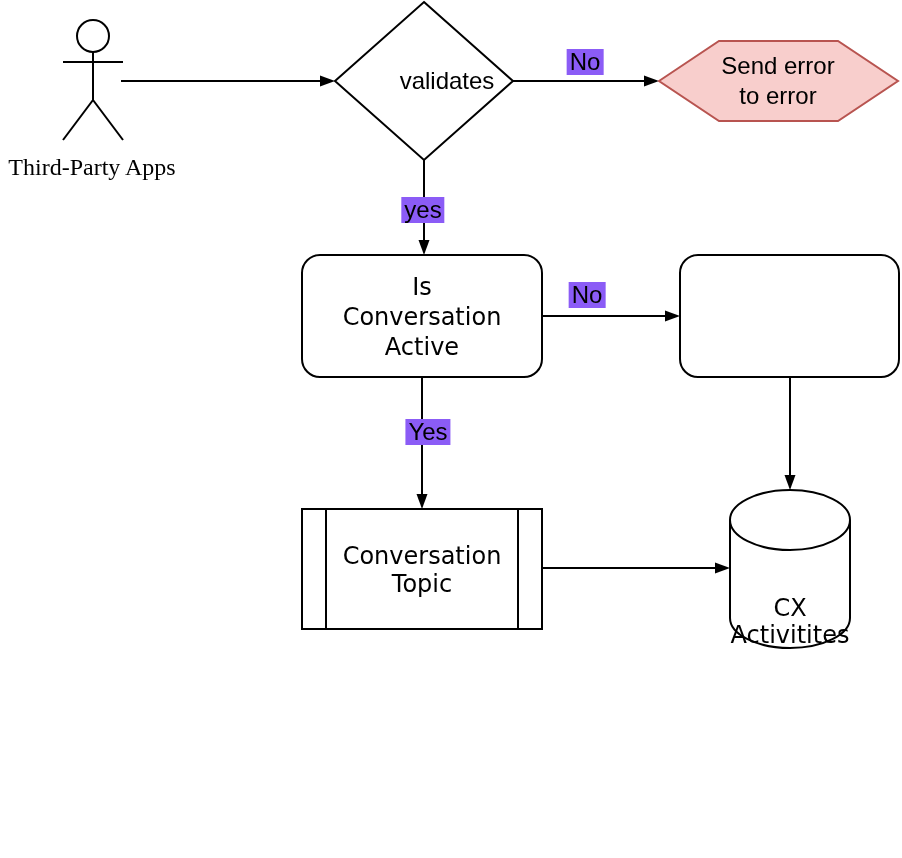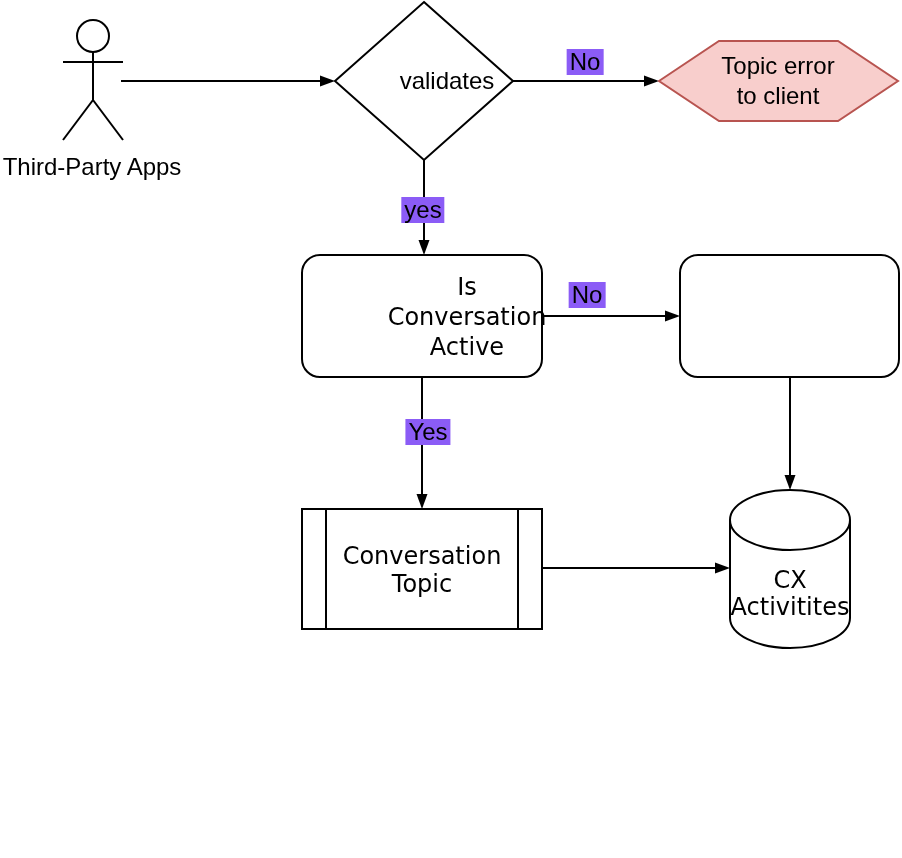--- a/index.html
+++ b/index.html
@@ -25,21 +25,21 @@
     transform: translate(-50%, -50%);
     text-align: center;
     color: #000000;
     font-size: 24px;
     line-height: 30px;
     white-space: pre-line;
     pointer-events: none;
   }
   .dv   { font-family: "DejaVu Sans", sans-serif; }
   .lh28 { line-height: 28px; }
-  .lh27 { line-height: 27px; }
+  .lh27 { line-height: 27px; margin-top: 28px; }
   .elabel { background: #8b5cf6; padding: 0 3px; line-height: 26px; }
 </style>
 </head>
 <body>
 
 <div class="canvas">
 
   <svg width="902" height="858" viewBox="0 0 902 858">
 
     <g>
@@ -98,27 +98,27 @@
       <line class="edge" x1="790" y1="377" x2="790" y2="476"></line>
       <polygon class="arrowhead" points="790,490 784.5,475 795.5,475"></polygon>
     </g>
 
     <g>
       <path class="shape" d="M730,520 A60,30 0 0 1 850,520 L850,618 A60,30 0 0 1 730,618 Z"></path>
       <path class="edge" d="M730,520 A60,30 0 0 0 850,520"></path>
     </g>
   </svg>
 
-  <div class="label" style="left:92px; top:167px;">Third-Party Apps</div>
+  <div class="label" style="left:92px; top:167px;font-family:Liberation Serif, serif;">Third-Party Apps</div>
 
   <div class="label" style="left:447px; top:81px;">validates</div>
 
-  <div class="label" style="left:778px; top:81px;">Topic error to client</div>
+  <div class="label" style="left:778px; top:81px;">Send error to error</div>
 
-  <div class="label dv" style="left:422px; top:317px;margin-left:45px;">Is
+  <div class="label dv" style="left:422px; top:317px;">Is
 Conversation
 Active</div>
 
 
   <div class="label dv lh28" style="left:422px; top:570px;">Conversation
 Topic</div>
 
   <div class="label dv lh27" style="left:790px; top:594px;">CX
 Activitites</div>
 

